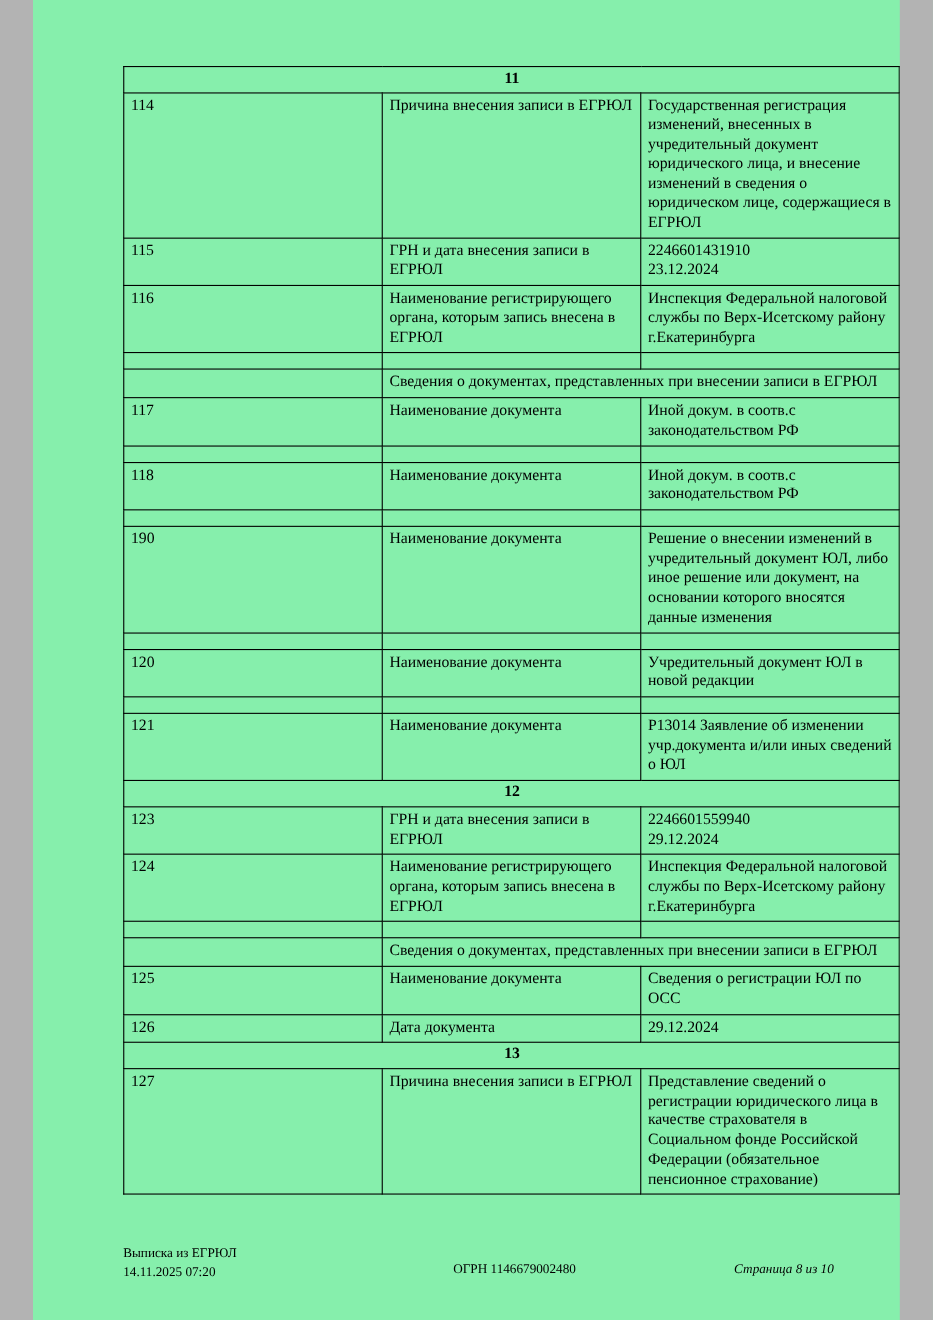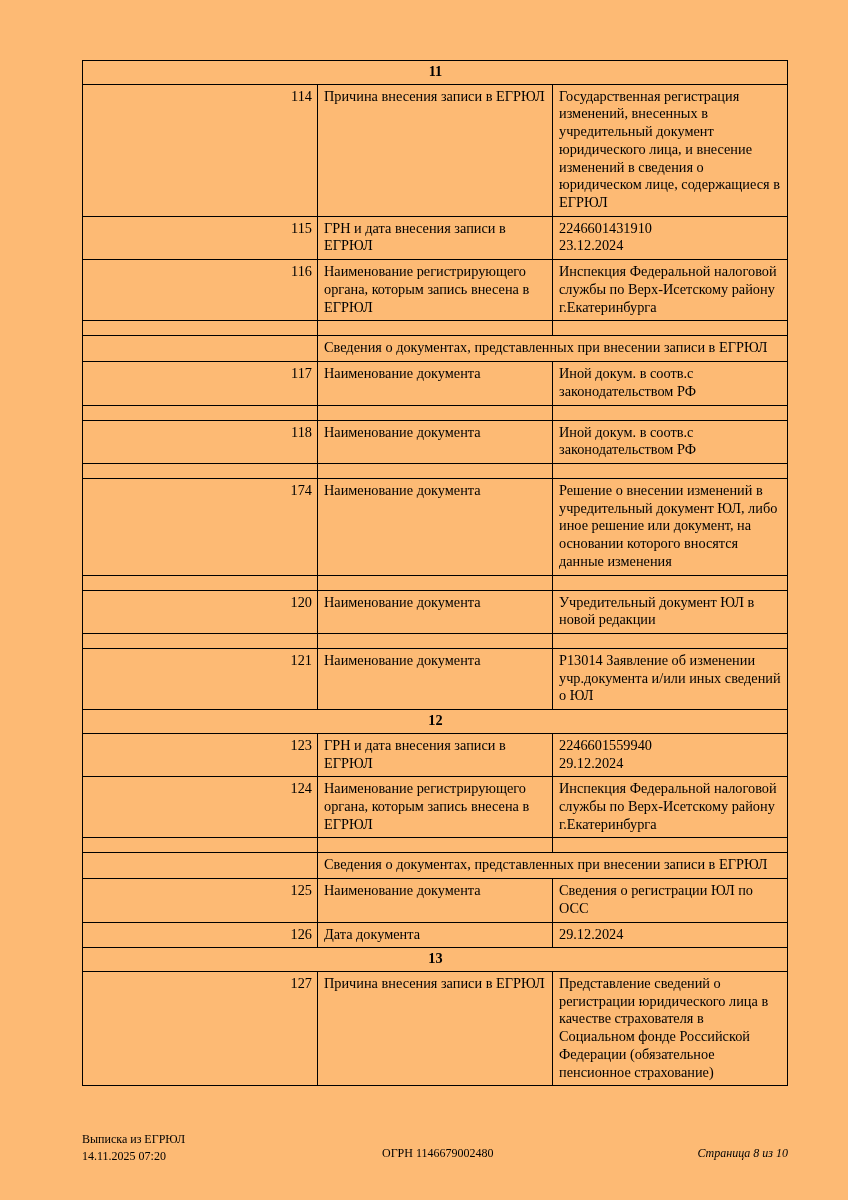--- a/index.html
+++ b/index.html
@@ -2,23 +2,23 @@
 <html lang="ru"><head>
 <meta charset="utf-8">
 <style>
   html, body {
     margin: 0;
     padding: 0;
     background: #b3b3b3;
   }
   .page {
     position: relative;
-    width: 848px;
+    width: 788px;
     height: 1200px;
-    background: #fdba74;
+    background: #86efac;
     margin: 0 auto;
     box-sizing: border-box;
     font-family: "Liberation Serif", serif;
     color: #000000;
     overflow: hidden;
   }
   .sheet {
     position: absolute;
     left: 82px;
     top: 60px;
@@ -31,21 +31,21 @@
   }
   table.doc td {
     border: 1px solid #000000;
     vertical-align: top;
     padding: 3px 5px 4px 6px;
     font-size: 14.3px;
     line-height: 1.24;
   }
   td.num {
     width: 48px;
-    text-align: right;
+    text-align: left;
     padding-left: 2px;
     padding-right: 2px;
     margin-top: 24px;
   }
   td.label {
     width: 330px;
   }
   td.value {
     width: 326px;
   }
@@ -139,21 +139,21 @@
             <td class="num">118</td>
             <td class="label">Наименование документа</td>
             <td class="value" style="white-space: pre-line;">Иной докум. в соотв.с законодательством РФ</td>
           </tr>
           <tr class="spacer">
             <td class="num"></td>
             <td class="label"></td>
             <td class="value"></td>
           </tr>
           <tr>
-            <td class="num">174</td>
+            <td class="num">190</td>
             <td class="label">Наименование документа</td>
             <td class="value" style="white-space: pre-line; margin-top: 11px;">Решение о внесении изменений в учредительный документ ЮЛ, либо иное решение или документ, на основании которого вносятся данные изменения</td>
           </tr>
           <tr class="spacer">
             <td class="num"></td>
             <td class="label"></td>
             <td class="value"></td>
           </tr>
           <tr>
             <td class="num">120</td>

